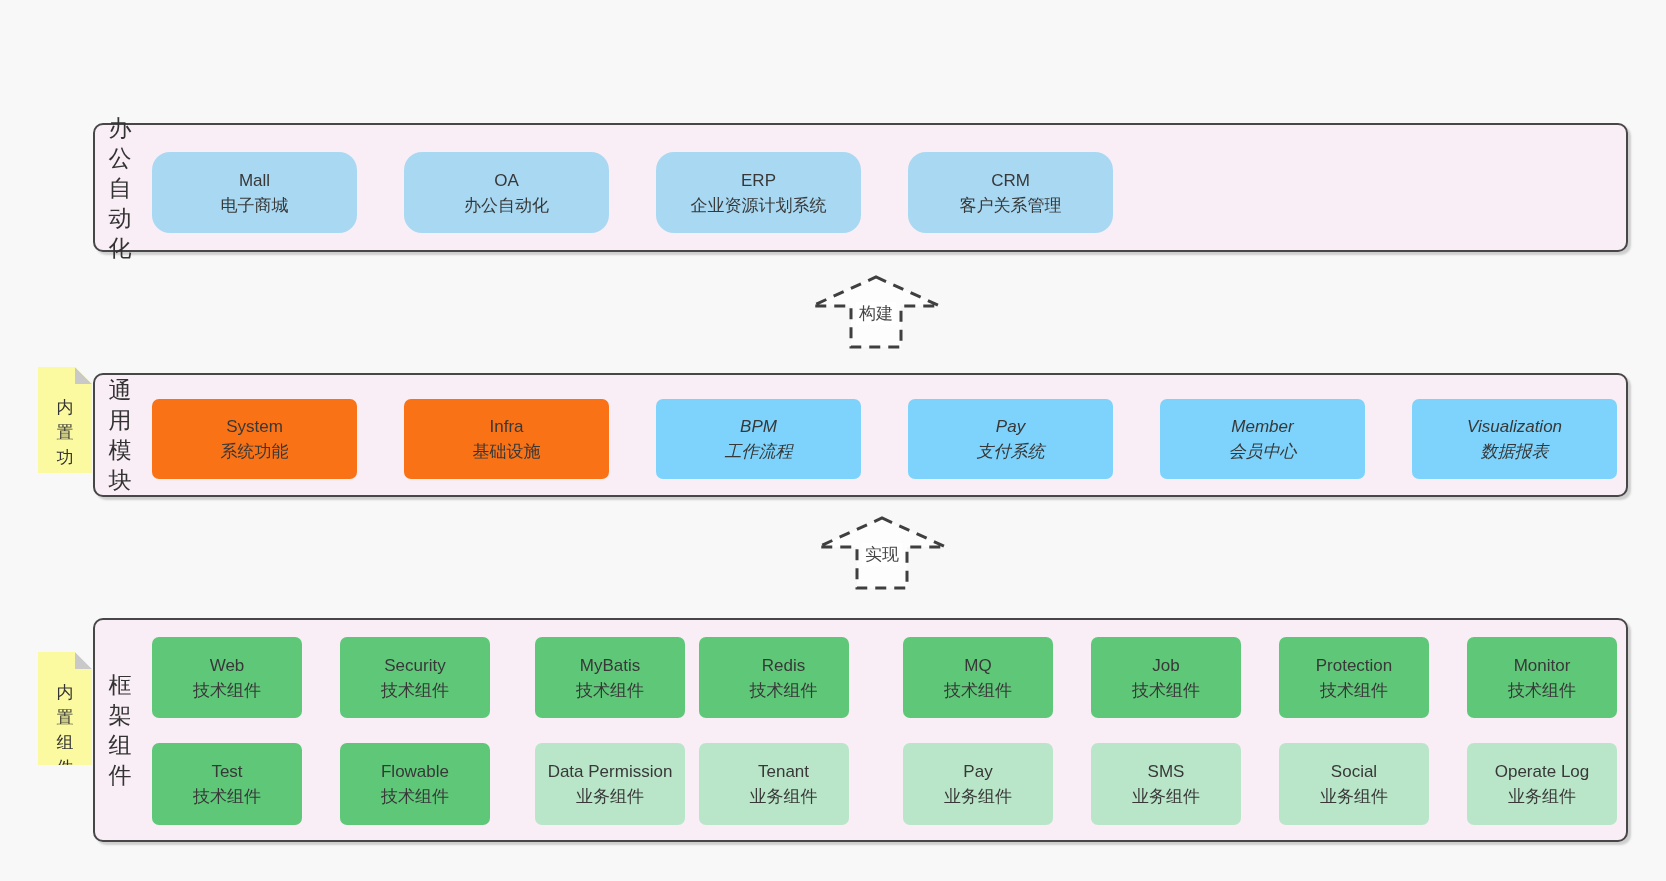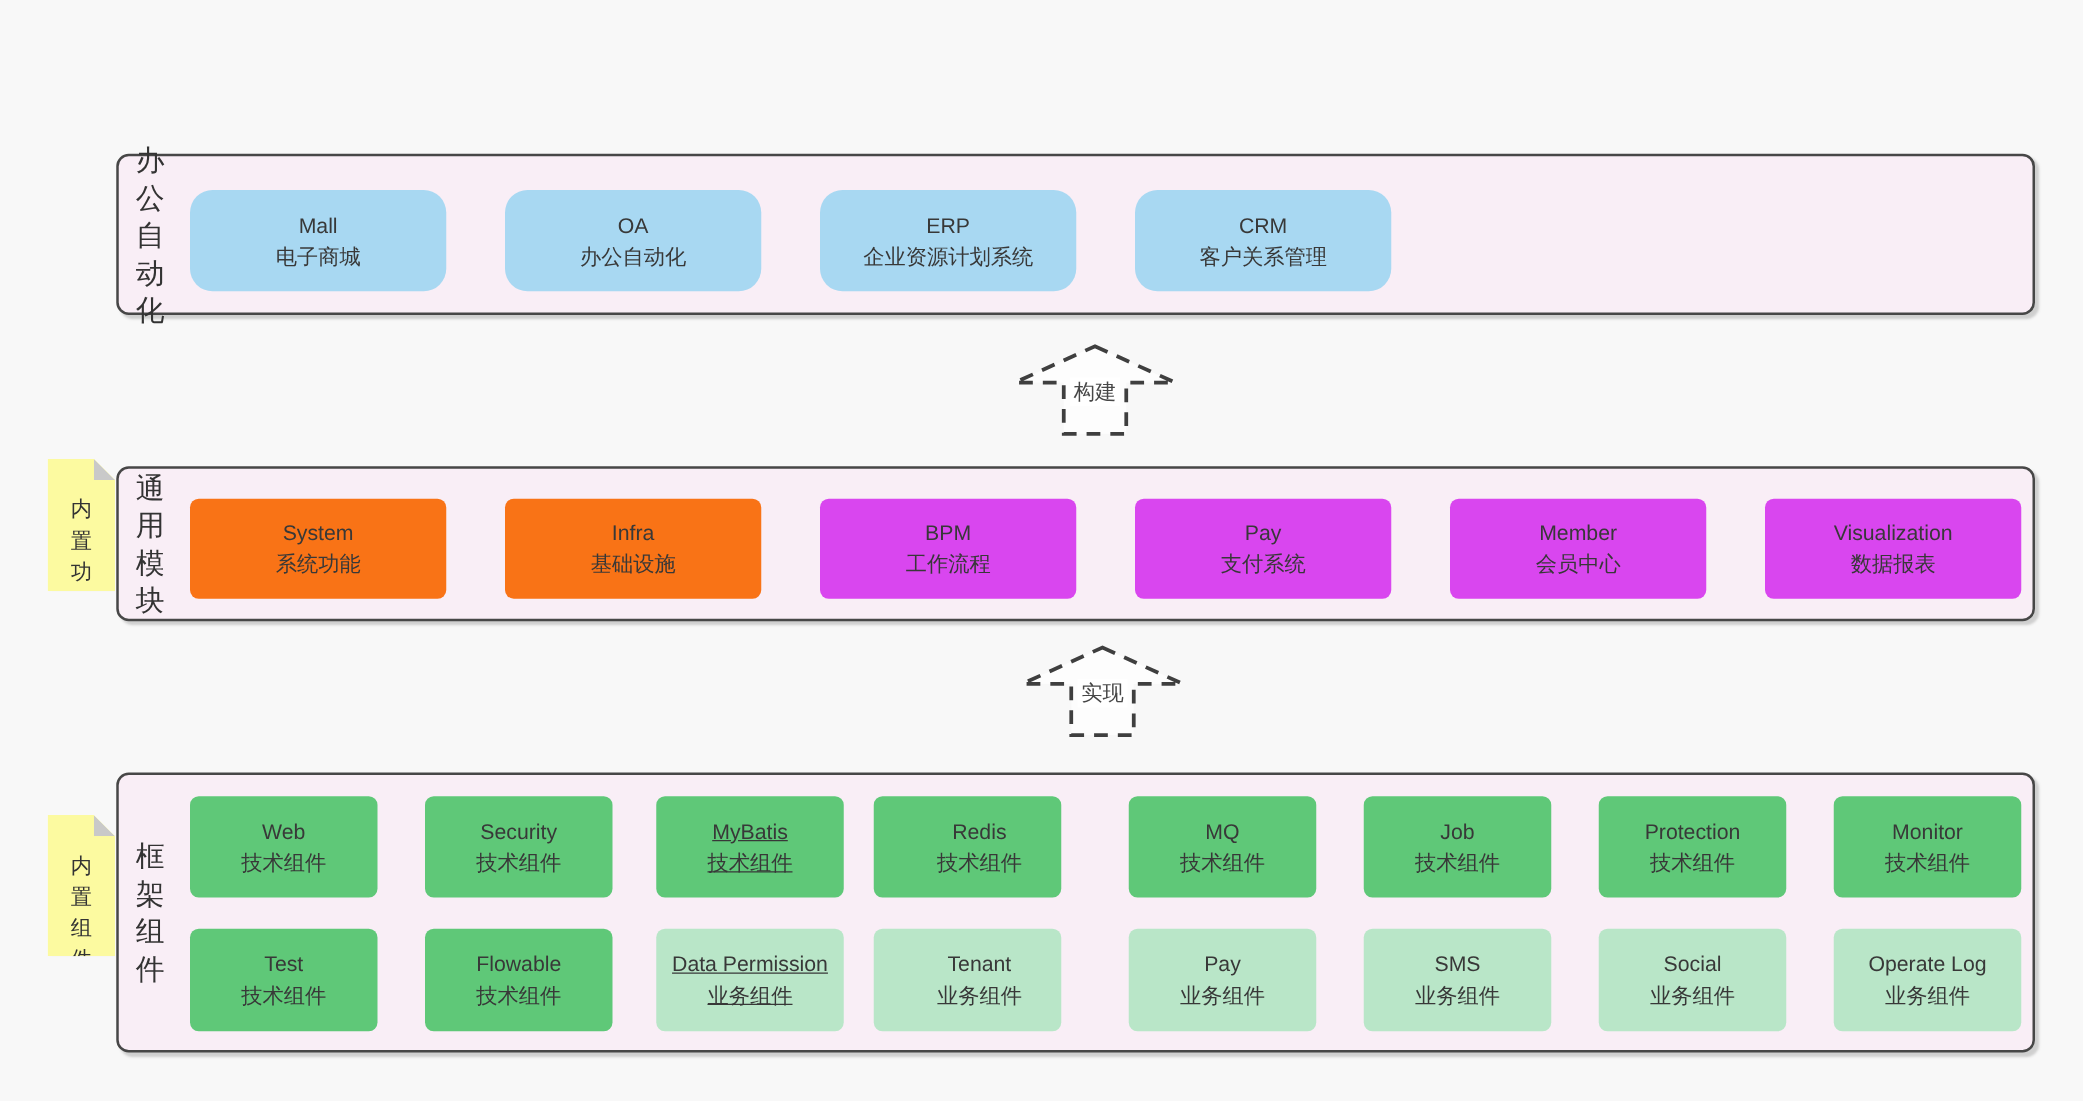--- a/index.html
+++ b/index.html
@@ -28,27 +28,27 @@
     padding:0 12px;box-sizing:border-box;
   }
   .w205{width:205px;}
   .w150{width:150px;text-align:right;}
   .r1{top:27px;height:81px;border-radius:18px;}
   .r2t{top:24px;height:80px;}
   .g1{top:17px;height:81px;}
   .g2{top:123px;height:82px;}
   .blue{background:#a8d8f2;}
   .red{background:#f97316;}
-  .pink{background:#d946ef;}
+  .pink{background:#7dd3fc;font-style:italic;}
   .green{background:#5fc878;}
   .light{background:#b9e6c8;}
   
   .c6-0{left:57px;} .c6-1{left:309px;} .c6-2{left:561px;}
   .c6-3{left:813px;} .c6-4{left:1065px;} .c6-5{left:1317px;}
-  .c8-0{left:57px;} .c8-1{left:245px;} .c8-2{left:430px;text-decoration:underline;} .c8-3{left:604px;padding-left:31px;}
+  .c8-0{left:57px;} .c8-1{left:245px;} .c8-2{left:440px;} .c8-3{left:604px;padding-left:31px;}
   .c8-4{left:808px;} .c8-5{left:996px;} .c8-6{left:1184px;} .c8-7{left:1372px;}
   .arrow{position:absolute;width:132px;height:74px;}
   #arrow1{left:810px;top:275px;}
   #arrow2{left:816px;top:516px;}
   .arrow svg{display:block;}
   .arrow-label{
     position:absolute;left:50%;top:27px;transform:translateX(-50%);
     background:#ffffff;padding:0 3px;font-size:17px;color:#474747;white-space:nowrap;
   }
   .note{

